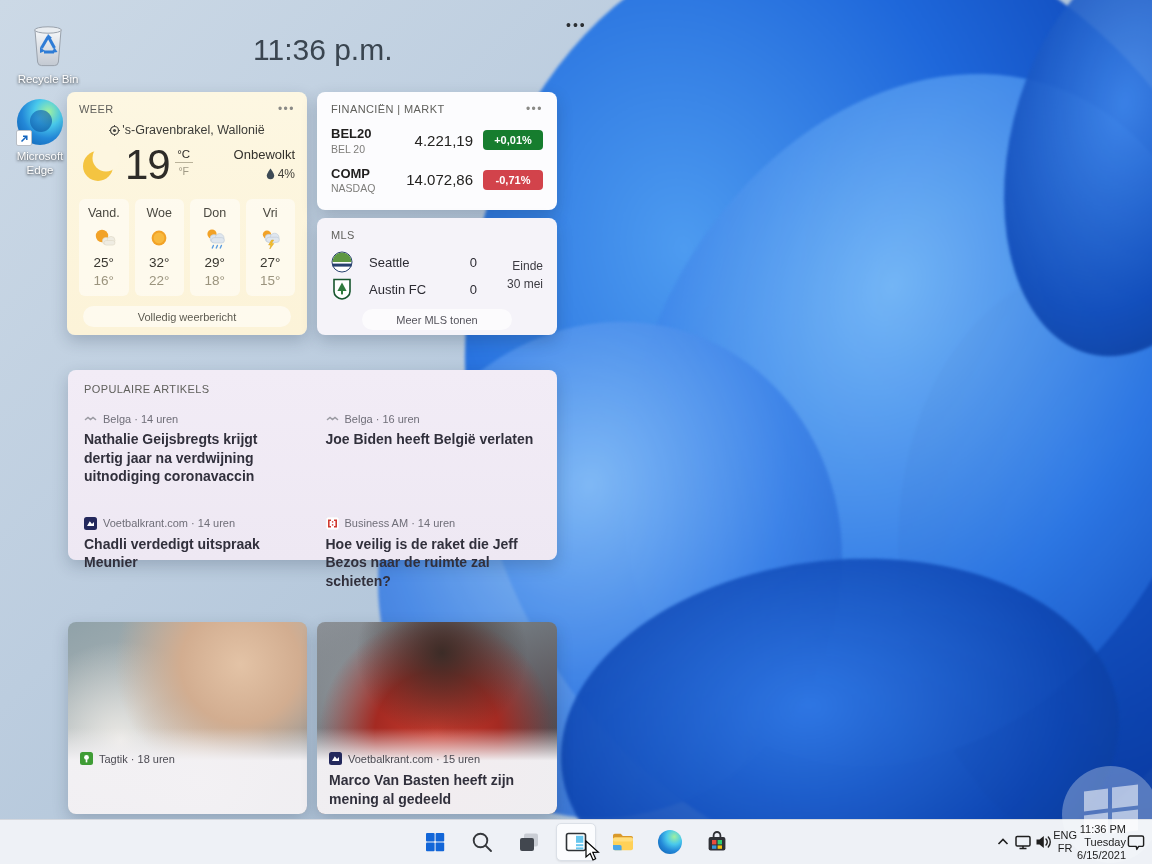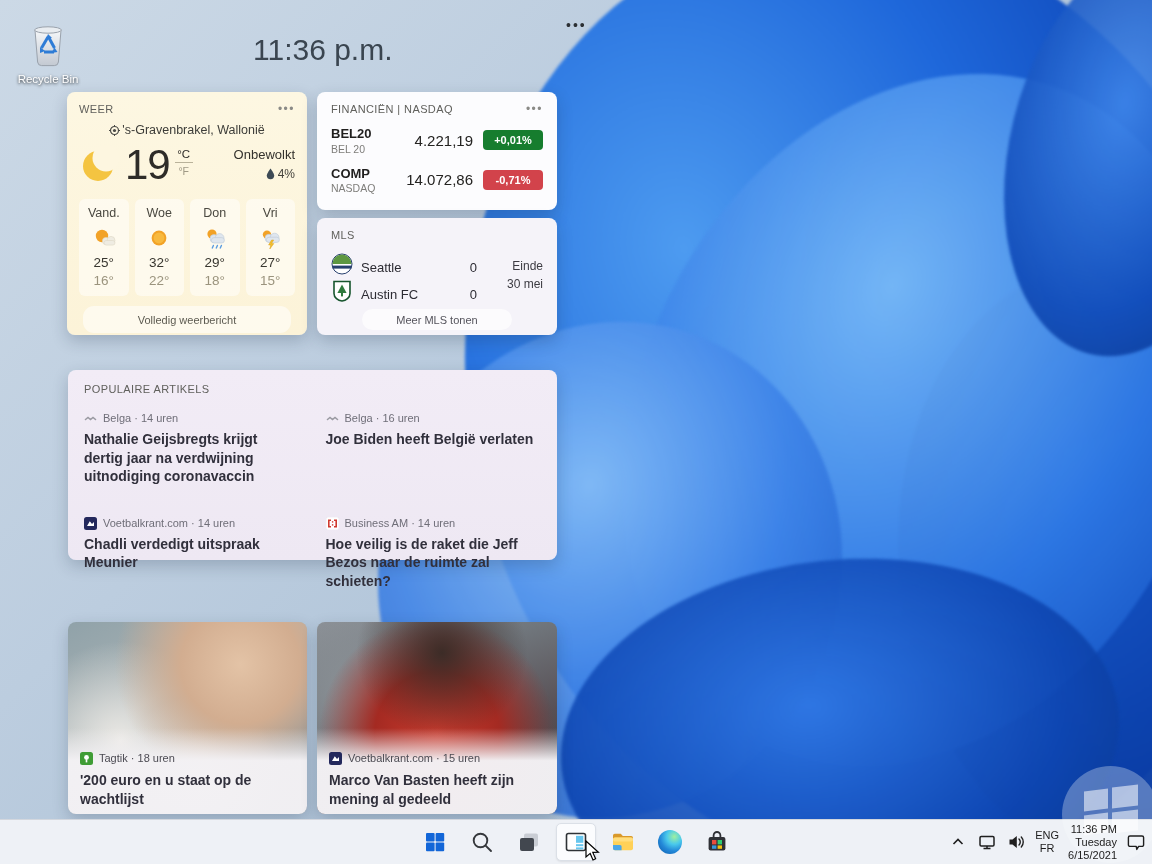--- a/index.html
+++ b/index.html
@@ -45,50 +45,50 @@
   .w-units .uf{font-size:10.5px;color:#a09a86;}
   .w-cond{margin-left:auto;text-align:right;margin-top:-4px;}
   .w-cond .c1{font-size:13px;color:#33312c;}
   .w-cond .c2{font-size:12px;color:#44423c;display:flex;align-items:center;justify-content:flex-end;gap:3px;margin-top:4px;}
   .w-days{display:flex;gap:6px;margin-top:10px;}
   .w-day{flex:1;background:rgba(255,255,255,.5);border-radius:6px;text-align:center;padding:7px 0 8px;}
   .w-day .dname{font-size:12.5px;color:#4a4840;}
   .w-day .dicon{height:26px;display:flex;align-items:center;justify-content:center;margin:5px 0 4px;}
   .w-day .hi{font-size:13.5px;color:#38362f;}
   .w-day .lo{font-size:13.5px;color:#9b947e;margin-top:3px;}
-  .w-footer{margin:10px auto 0;width:208px;height:27px;border-radius:11px;background:rgba(255,255,255,.55);
+  .w-footer{margin:10px auto 0;width:208px;height:21px;border-radius:11px;background:rgba(255,255,255,.55);
     display:flex;align-items:center;justify-content:center;font-size:11px;color:#5c5a50;cursor:pointer;}
 
   
   .finance{left:317px;top:92px;width:240px;height:118px;background:#fcfcfe;padding:11px 14px;box-sizing:border-box;}
   .fin-row{display:flex;align-items:center;margin-top:11px;}
   .fin-sym{font-size:13px;font-weight:700;color:#201f1e;line-height:1.2;}
   .fin-exch{font-size:10.5px;color:#7e7d7a;margin-top:1px;}
   .fin-val{margin-left:auto;font-size:15px;color:#242321;}
   .fin-badge{margin-left:10px;width:60px;height:20px;border-radius:4px;color:#fff;font-size:11px;font-weight:700;
     display:flex;align-items:center;justify-content:center;}
 
   
   .mls{left:317px;top:218px;width:240px;height:117px;background:#f5f3f9;padding:11px 14px;box-sizing:border-box;}
   .mls-body{display:flex;align-items:center;margin-top:8px;}
   .mls-teams{flex:1;}
-  .mls-team{display:flex;align-items:flex-end;gap:8px;height:26px;}
+  .mls-team{display:flex;align-items:center;gap:16px;height:26px;}
   .mls-team + .mls-team{margin-top:1px;}
   .mls-name{font-size:13px;color:#2c2b33;}
   .mls-score{margin-left:auto;font-size:13px;color:#2c2b33;padding-right:10px;}
   .mls-status{width:56px;text-align:right;font-size:12px;color:#3c3b42;line-height:1.45;}
   .mls-footer{margin:7px auto 0;width:150px;height:21px;border-radius:11px;background:rgba(255,255,255,.65);
     display:flex;align-items:center;justify-content:center;font-size:11px;color:#55545c;cursor:pointer;}
 
   
   .news{left:68px;top:370px;width:489px;height:190px;background:linear-gradient(180deg,#f2ecf6 0%,#eee8f3 100%);
     padding:13px 16px;box-sizing:border-box;}
   .news-grid{display:grid;grid-template-columns:1fr 1fr;column-gap:26px;row-gap:31px;margin-top:17px;}
   .article{cursor:pointer;}
-  .a-meta{display:flex;gap:6px;font-size:11px;color:#6f6e78;}
+  .a-meta{display:flex;align-items:center;gap:6px;font-size:11px;color:#6f6e78;}
   .a-title{margin-top:5px;font-size:14px;font-weight:700;color:#31303c;line-height:1.33;}
   .src-ic{width:13px;height:13px;flex:0 0 13px;}
 
   
   .photo-card{overflow:hidden;cursor:pointer;}
   .pc1{left:68px;top:622px;width:239px;height:192px;}
   .pc2{left:317px;top:622px;width:240px;height:192px;}
   .photo{position:absolute;inset:0;}
   .pc1 .photo{background:
     radial-gradient(circle at 72% 22%,#e3c3a6 0%,#d2ad90 26%,rgba(210,173,144,0) 55%),
@@ -103,21 +103,21 @@
   .pc-overlay{position:absolute;left:0;right:0;bottom:0;height:86px;
     background:linear-gradient(to top,rgba(243,241,244,.98) 62%,rgba(243,241,244,0) 100%);}
   .pc-text{position:absolute;left:12px;right:10px;bottom:0;height:62px;overflow:hidden;}
   .pc-text .a-title{margin-top:6px;white-space:normal;}
 
   
   .taskbar{position:absolute;left:0;right:0;bottom:0;height:44px;background:#eef1f6;border-top:1px solid rgba(90,100,115,.18);}
   .tb-center{position:absolute;left:50%;top:823px;transform:translateX(-50%);display:flex;gap:7px;align-items:center;}
   .tb-btn{width:40px;height:38px;border-radius:5px;display:flex;align-items:center;justify-content:center;cursor:pointer;}
   .tb-btn.active{background:#fbfcfe;border:1px solid #dbe0e7;box-shadow:0 1px 2px rgba(0,0,0,.08);box-sizing:border-box;}
-  .tray{position:absolute;right:6px;top:820px;height:44px;display:flex;align-items:center;gap:9px;z-index:6;}
+  .tray{position:absolute;right:6px;top:820px;height:44px;display:flex;align-items:center;z-index:6;}
   .tray .ticon{display:flex;align-items:center;justify-content:center;width:20px;height:28px;cursor:pointer;}
   .lang{font-size:11px;color:#1c1c1c;text-align:center;line-height:13px;cursor:pointer;}
   .clock{font-size:11px;color:#1c1c1c;text-align:right;line-height:13px;cursor:pointer;}
   .watermark{position:absolute;left:1062px;top:766px;width:97px;height:97px;border-radius:50%;
     background:rgba(250,251,252,.30);z-index:5;pointer-events:none;}
   .watermark .pane{position:absolute;background:rgba(255,255,255,.55);}
   .cursor{position:absolute;left:584px;top:840px;z-index:9;pointer-events:none;}
 </style>
 </head>
 <body>
@@ -150,20 +150,35 @@
         <g fill="#2e7cd6">
           <path d="M21 11 l4 4 -6 1 z"></path>
             <path d="M13 30 l0 -6 5 4 z"></path>
             <path d="M30.5 29 l-6 1 3 -5.5 z"></path>
         </g>
       </svg>
     </span>
     <div>Recycle Bin</div>
   </div>
 
+  <div class="desk-icon" style="left:5px;top:98px;">
+    <span class="glyph" style="position:relative;width:48px;height:48px;">
+      <span style="display:block;width:46px;height:46px;border-radius:50%;
+        background:radial-gradient(circle at 68% 28%,#9ff0a0 0%,#49c9ec 30%,#2388d8 58%,#0b59a8 100%);"></span>
+      <span style="position:absolute;left:14px;top:12px;width:22px;height:22px;border-radius:50%;
+        background:radial-gradient(circle at 40% 40%,#1b72c8 0%,#0c59a4 70%,rgba(12,89,164,0) 100%);opacity:.65;"></span>
+      <span style="position:absolute;left:0px;bottom:0px;width:14px;height:14px;background:#fff;border:1px solid #b8bec6;border-radius:2px;
+        display:flex;align-items:center;justify-content:center;">
+        <svg width="9" height="9" viewBox="0 0 9 9">
+            <path d="M1.5 7.5 L6.5 2.5 M3 2.2 h3.8 v3.8" stroke="#1466c0" stroke-width="1.5" fill="none"></path>
+          </svg>
+      </span>
+    </span>
+    <div>Microsoft Edge</div>
+  </div>
 
   <div class="time-heading">11:36 p.m.</div>
   <div class="panel-dots">•••</div>
 
   <div class="card weather">
     <div class="card-header">
       <span>WEER</span>
       <span class="dots-btn">•••</span>
     </div>
     <div class="w-loc">
@@ -257,21 +272,21 @@
         </div>
         <div class="hi">27°</div>
         <div class="lo">15°</div>
       </div>
     </div>
     <div class="w-footer">Volledig weerbericht</div>
   </div>
 
   <div class="card finance">
     <div class="card-header">
-      <span>FINANCIËN | NASDAQ</span>
+      <span>FINANCIËN | MARKT</span>
       <span class="dots-btn">•••</span>
     </div>
     <div class="fin-row">
       <span>
         <div class="fin-sym">BEL20</div>
         <div class="fin-exch">BEL 20</div>
       </span>
       <span class="fin-val">4.221,19</span>
       <span class="fin-badge" style="background: rgb(22, 125, 46);">+0,01%</span>
     </div>
@@ -378,21 +393,20 @@
     <div class="pc-overlay"></div>
     <div class="pc-text">
       <div class="a-meta">
         <svg class="src-ic" viewBox="0 0 13 13">
           <rect width="13" height="13" rx="2.5" fill="#3f9c35"></rect>
           <circle cx="6.5" cy="5.4" r="2.4" fill="#fff"></circle>
           <rect x="5.7" y="7.2" width="1.6" height="3.2" fill="#fff"></rect>
         </svg>
         <span style="color:#4c4b53;">Tagtik · 18 uren</span>
       </div>
-      <div class="a-title">'200 euro en u staat op de wachtlijst</div>
     </div>
   </div>
 
   <div class="card photo-card pc2">
     <div class="photo"></div>
     <div class="pc-overlay"></div>
     <div class="pc-text">
       <div class="a-meta">
         <svg class="src-ic" viewBox="0 0 13 13">
           <rect width="13" height="13" rx="2.5" fill="#23285c"></rect>

